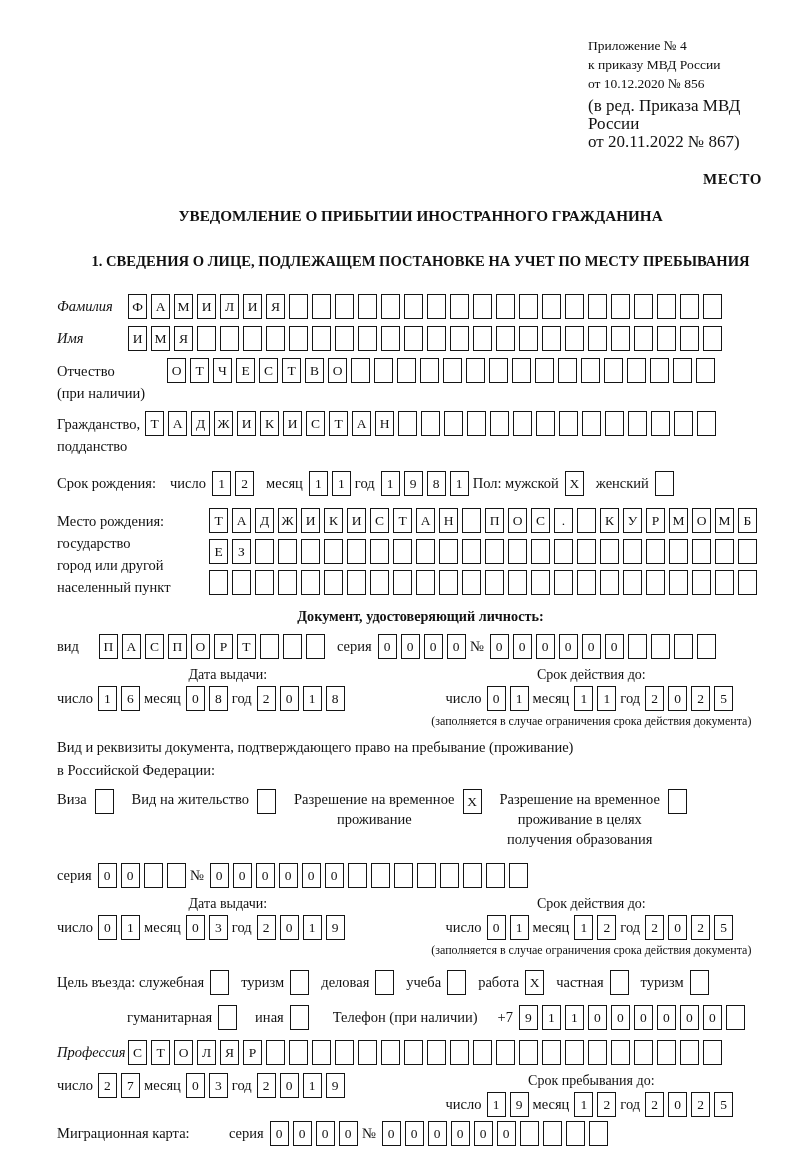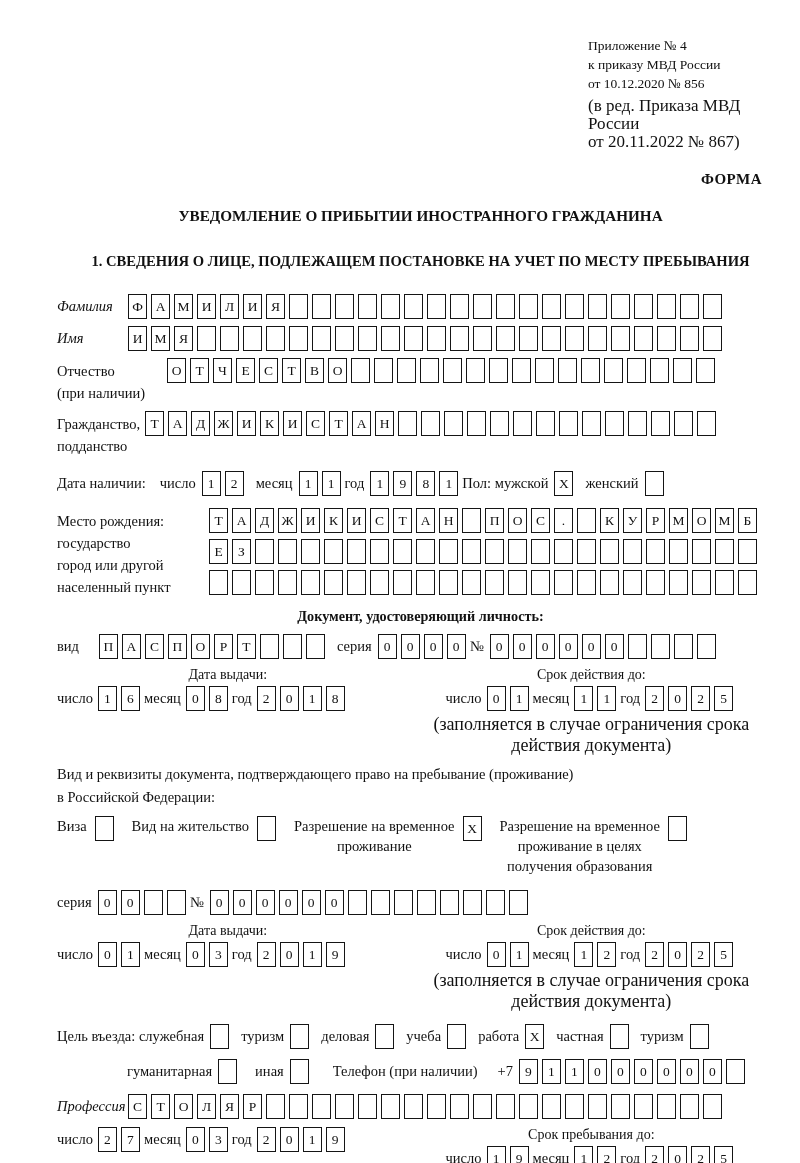--- a/index.html
+++ b/index.html
@@ -36,41 +36,41 @@
   .inline-row .t{margin-right:6px;white-space:nowrap;}
   .sp8{margin-left:8px;} .sp14{margin-left:14px;} .sp20{margin-left:20px;}
 
   .center-bold{font-weight:bold;text-align:center;margin-top:10px;font-size:14.2px;}
 
   .twocol{display:flex;margin-top:8px;}
   .col-l{width:47%;} .col-r{width:53%;}
   .dhead{text-align:center;font-size:14px;margin-bottom:3px;}
   .dgroup{display:flex;align-items:center;}
   .dgroup .t{margin:0 5px 0 0;white-space:nowrap;}
-  .note{font-size:18px;text-align:center;margin-top:3px;}
+  .note{font-size:12px;text-align:center;margin-top:3px;}
 
   .cbitem{display:flex;align-items:flex-start;margin-right:14px;}
   .cbitem .txt{margin-right:8px;line-height:20px;}
   .cbitem .txt.center{text-align:center;}
   .cbrow{display:flex;align-items:flex-start;margin-top:10px;}
 </style>
 </head>
 <body>
 
 <div class="annex">
   <div>Приложение № 4</div>
   <div>к приказу МВД России</div>
   <div>от 10.12.2020 № 856</div>
   <div class="ed">
     <div>(в ред. Приказа МВД России</div>
     <div>от 20.11.2022 № 867)</div>
   </div>
 </div>
 
-<div class="forma">ФОРМА</div>
+<div class="forma">МЕСТО</div>
 
 <div class="title">
   <div>УВЕДОМЛЕНИЕ О ПРИБЫТИИ ИНОСТРАННОГО ГРАЖДАНИНА</div>
 </div>
 
 <div class="sec-heading">1. СВЕДЕНИЯ О ЛИЦЕ, ПОДЛЕЖАЩЕМ ПОСТАНОВКЕ НА УЧЕТ ПО МЕСТУ ПРЕБЫВАНИЯ</div>
 
 <div class="frow" style="margin-top:24px;">
   <div class="lbl w70">Фамилия</div>
   <div class="cells">
@@ -196,21 +196,21 @@
       <span class="cell"></span>
       <span class="cell"></span>
       <span class="cell"></span>
       <span class="cell"></span>
       <span class="cell"></span>
       <span class="cell"></span>
     </div>
 </div>
 
 <div class="inline-row" style="margin-top:14px;">
-  <span class="t">Дата наличии:</span>
+  <span class="t">Срок рождения:</span>
   <span class="t sp8">число</span>
   <span class="cells">
       <span class="cell">1</span>
       <span class="cell">2</span>
     </span>
   <span class="t sp8">месяц</span>
   <span class="cells">
       <span class="cell">1</span>
       <span class="cell">1</span>
     </span>

